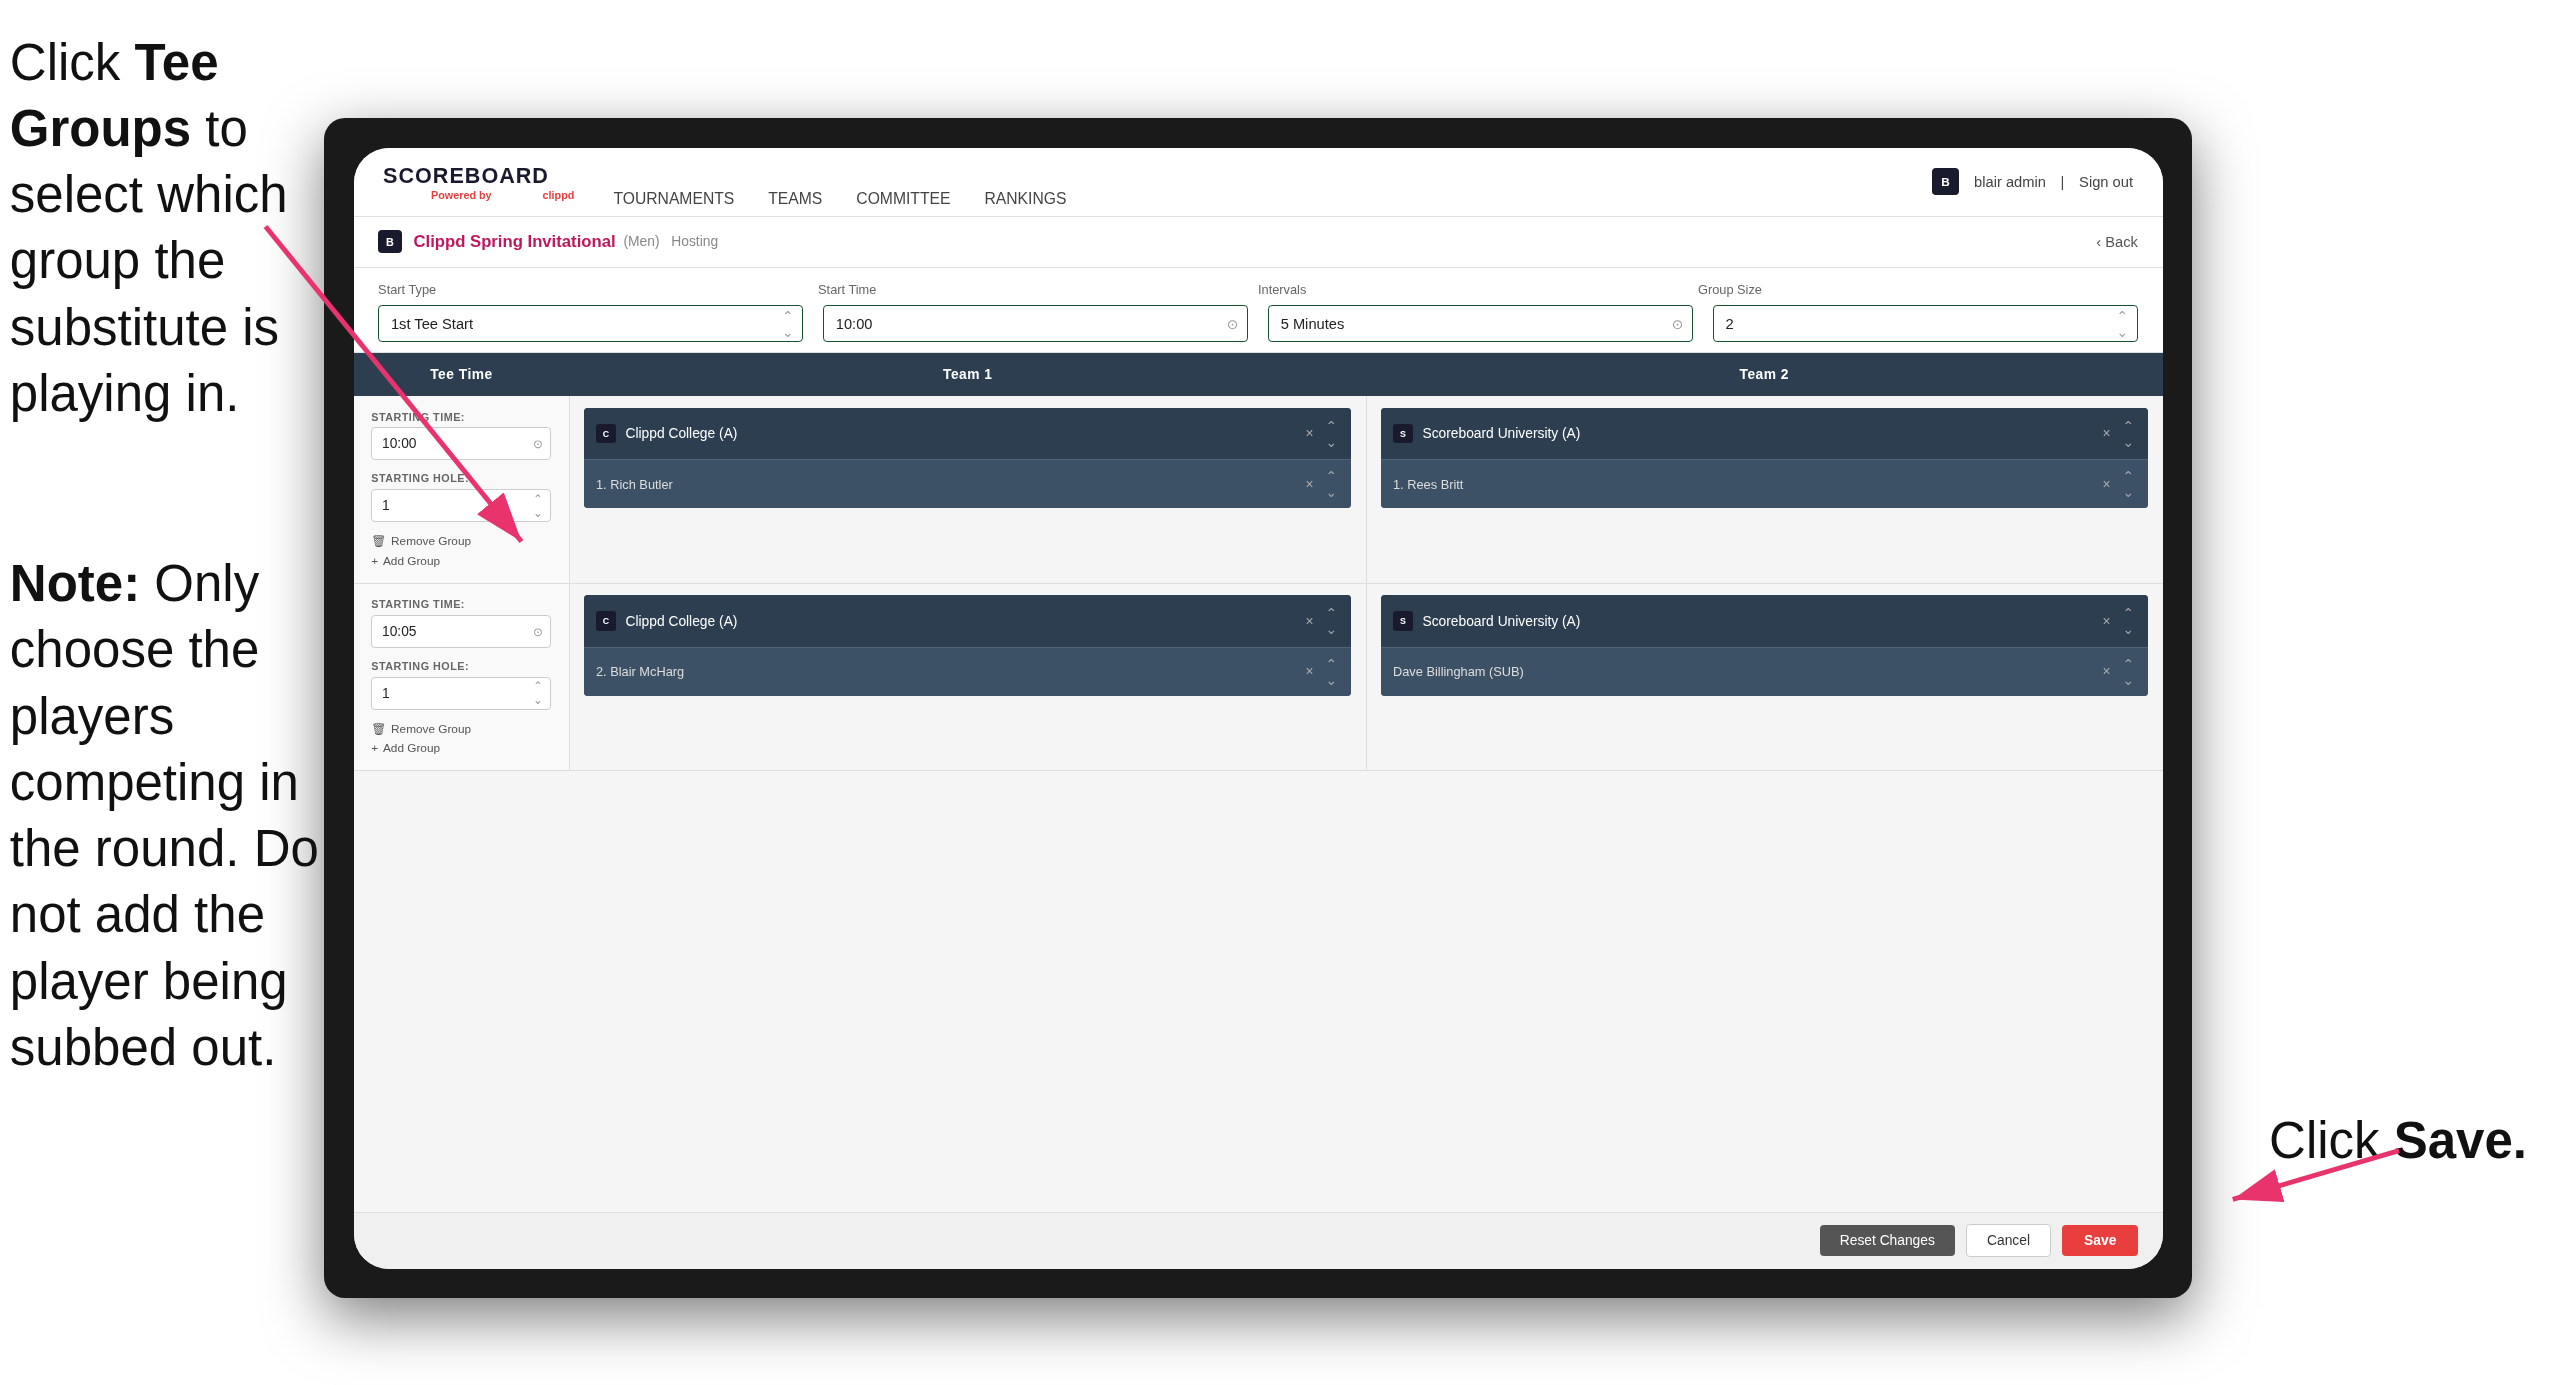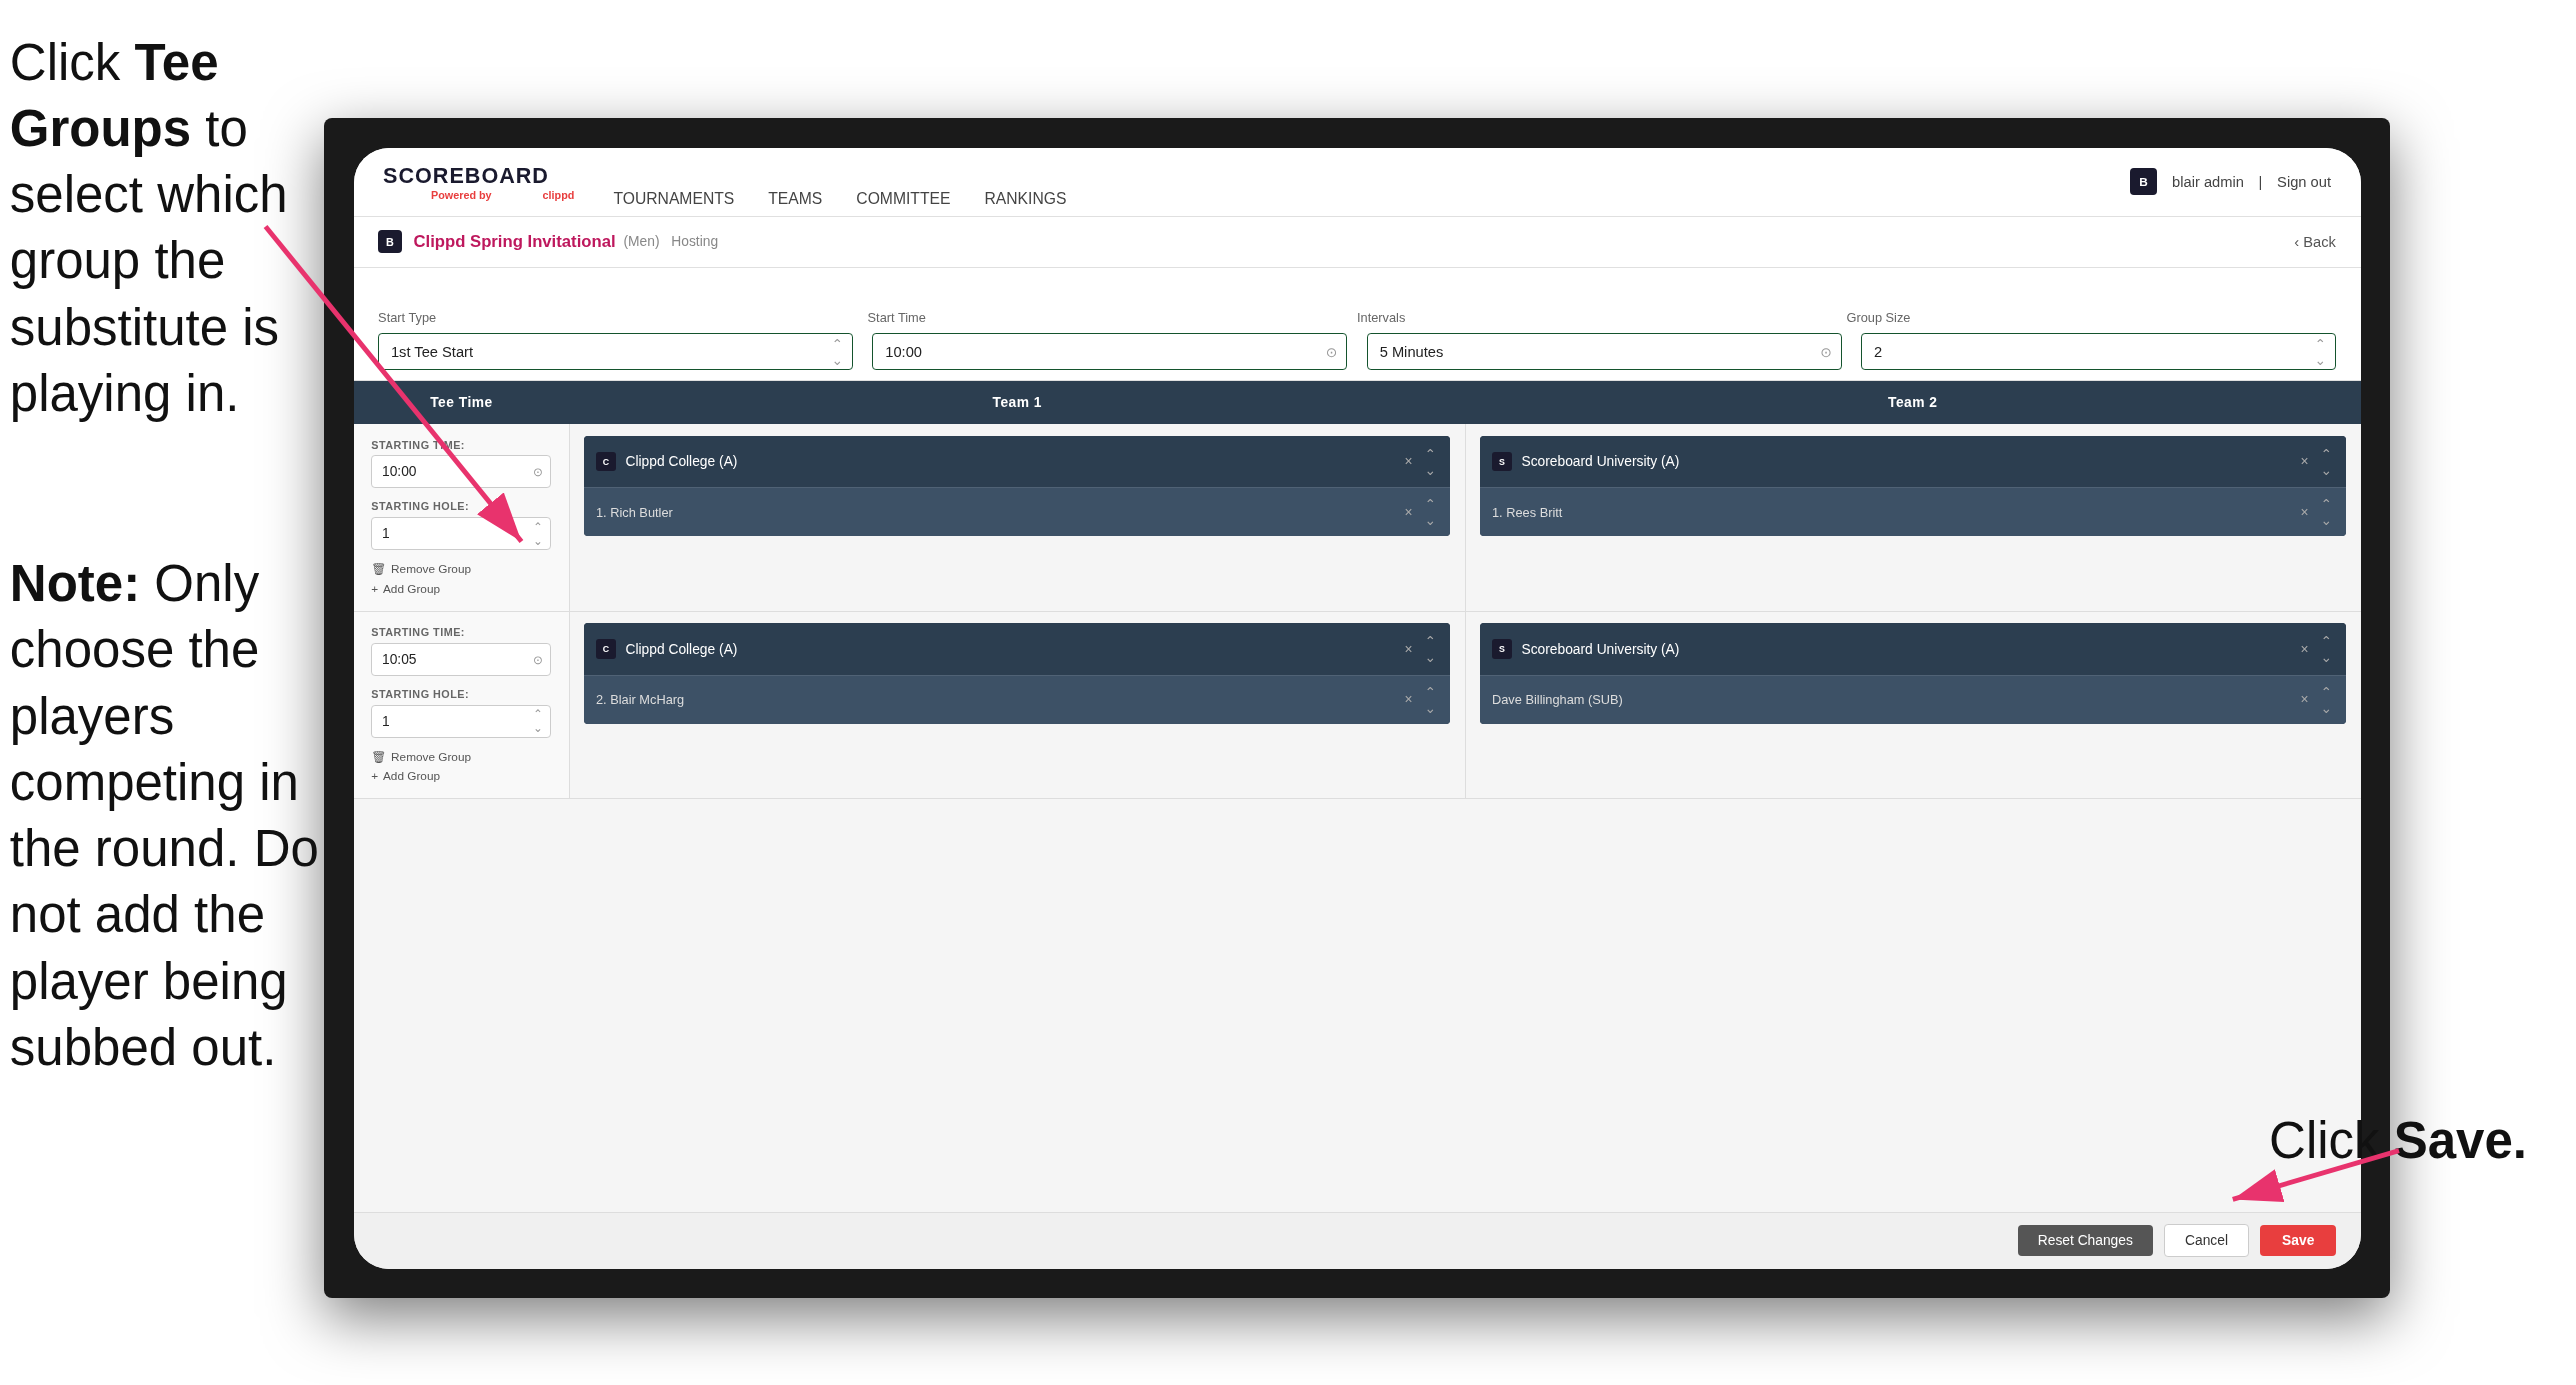--- a/index.html
+++ b/index.html
@@ -42,24 +42,24 @@
       font-size: 51px;
       color: #111;
     }
     .click-save-text .bold { font-weight: 800; }
 
     
     .tablet-frame {
       position: absolute;
       left: 324px;
       top: 118px;
-      width: 2066px;
+      width: 1868px;
       height: 1180px;
       background: #1a1a1a;
-      border-radius: 8px;
+      border-radius: 21px;
       box-shadow: 0 19.7px 59px rgba(0,0,0,0.5);
       padding: 29.5px;
     }
 
     .tablet-screen {
       width: 100%;
       height: 100%;
       background: #f5f5f5;
       border-radius: 35px;
       overflow: hidden;
@@ -195,21 +195,20 @@
       background: #ffffff;
       padding: 14.7px 24.6px 9.8px;
       border-bottom: 1px solid #e0e0e0;
       flex-shrink: 0;
     }
 
     .settings-labels {
       display: flex;
       gap: 0;
       margin-bottom: 7.9px;
-      margin-top: 28px;
     }
 
     .settings-label {
       font-size: 12.8px;
       color: #666;
       flex: 1;
     }
 
     .settings-inputs {
       display: flex;

